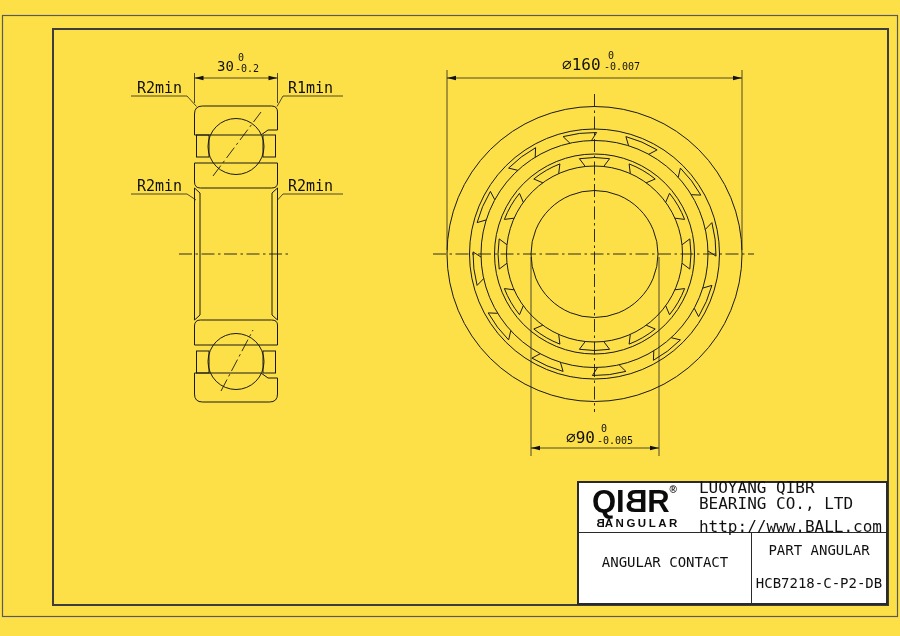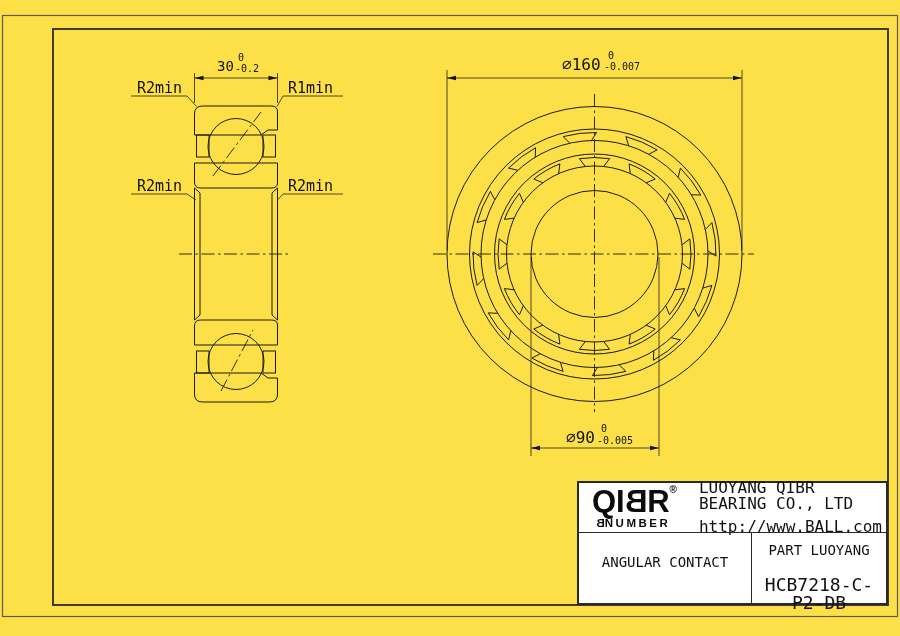--- a/index.html
+++ b/index.html
@@ -25,21 +25,21 @@
   .logo-sub{font-family:"Liberation Sans", sans-serif;font-weight:bold;font-size:11.5px;
             letter-spacing:2.5px;color:#0c0c0c;margin-top:0;padding-left:2px;}
   .logo-sub .flip{display:inline-block;transform:scaleX(-1);}
   .company{flex:1;display:flex;flex-direction:column;justify-content:center;align-items:center;
            font-size:16px;line-height:1;gap:7px;padding-right:4px;}
   .tb-bottom{display:flex;height:71px;}
   .cell-product{width:173px;border-right:1.5px solid #2a2a2a;box-sizing:border-box;
                 text-align:center;font-size:14px;padding-top:14px;line-height:30px;}
   .cell-part{flex:1;text-align:center;padding-top:10px;}
   .part-label{font-size:14px;line-height:1;}
-  .part-value{font-size:18px;line-height:1;margin-top:19px;}
+  .part-value{font-size:14px;line-height:1;margin-top:19px;}
 </style>
 </head>
 <body>
 
 <div class="sheet">
 
 <svg width="900" height="636" viewBox="0 0 900 636">
   <defs>
     <pattern id="hatch" width="7" height="7" patternUnits="userSpaceOnUse" patternTransform="rotate(-45)">
       <path d="M3.5,0 L3.5,7" stroke="#1a1a1a" stroke-width="0.8"></path>
@@ -169,32 +169,32 @@
     <text x="597" y="444" font-size="10">-0.005</text>
   </g>
 </svg>
 
 
 <div class="tb">
   <div class="tb-top">
     <div class="logo-wrap">
       <div class="logo-main"><span>QI</span><span class="flip">B</span><span>R</span><span class="logo-reg">®</span>
       </div>
-      <div class="logo-sub"><span class="flip">B</span><span>NUMBER</span>
+      <div class="logo-sub"><span class="flip">B</span><span>ANGULAR</span>
       </div>
     </div>
     <div class="company">
       <div>LUOYANG QIBR BEARING CO., LTD</div>
       <div>http://www.BALL.com</div>
     </div>
   </div>
   <div class="tb-bottom">
     <div class="cell-product">
       <div>ANGULAR CONTACT</div>
     </div>
     <div class="cell-part">
-      <div class="part-label">PART LUOYANG</div>
+      <div class="part-label">PART ANGULAR</div>
       <div class="part-value">HCB7218-C-P2-DB</div>
     </div>
   </div>
 </div>
 
 </div>
 
 </body></html>

